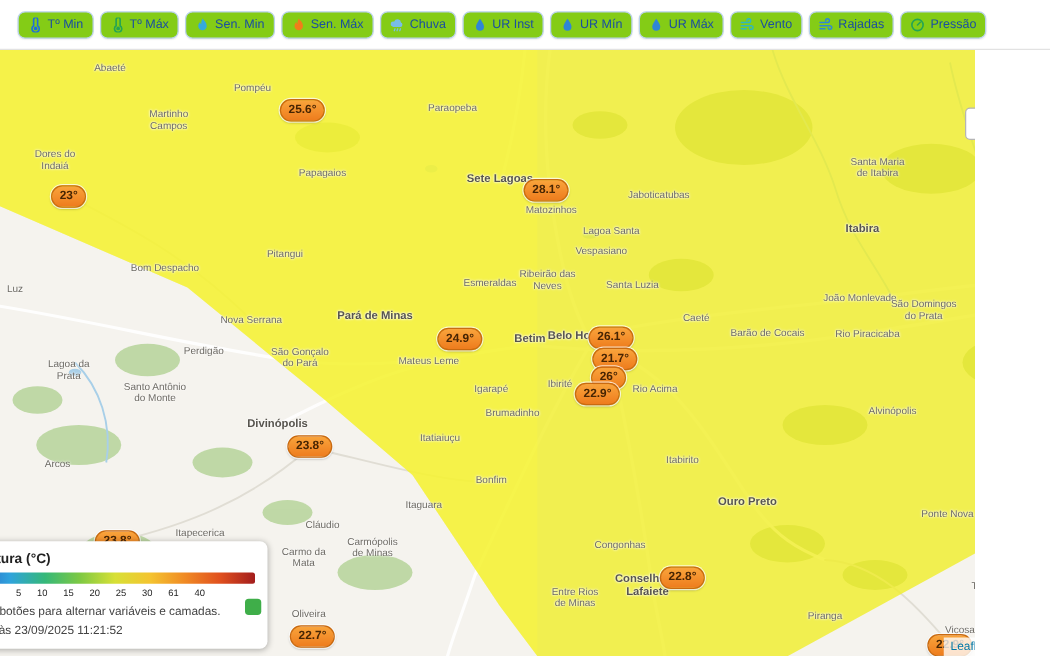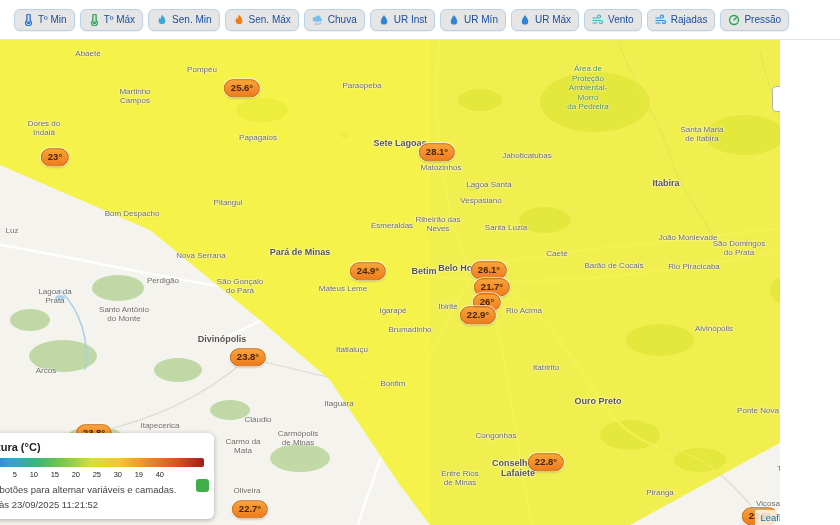--- a/index.html
+++ b/index.html
@@ -8,21 +8,21 @@
 
   
   .toolbar {
     position: absolute; top: 0; left: 0; width: 840px; height: 40px;
     background: #fff; border-bottom: 1px solid #e2e2e2; z-index: 20;
     display: flex; align-items: center; padding-left: 14px;
     white-space: nowrap; overflow: hidden;
   }
   .tb-btn {
     display: inline-flex; align-items: center; gap: 4px; flex: 0 0 auto;
-    background: #e5e5e5; border: 1px solid #b9d2ea; border-radius: 6px;
+    background: #84cc16; border: 1px solid #b9d2ea; border-radius: 6px;
     padding: 4px 7px; margin-right: 5px; font-size: 10px; color: #1a4fa0;
     font-family: "Liberation Sans", sans-serif; cursor: pointer;
     box-shadow: 0 1px 1px rgba(0,0,0,0.06);
   }
   .tb-icon { display: inline-flex; width: 12px; height: 12px; }
 
   
   .map { position: absolute; top: 40px; left: 0; width: 780px; height: 485px; overflow: hidden; background: #f5f3ee; }
   .terrain { position: absolute; top: 0; left: 0; z-index: 1; }
   .overlay-yellow {
@@ -250,21 +250,21 @@
 Indaiá</span>
         <span class="map-label" style="left: 441px; top: 128px;">Matozinhos</span>
         <span class="map-label" style="left: 527px; top: 116px;">Jaboticatubas</span>
         <span class="map-label" style="left: 489px; top: 145px;">Lagoa Santa</span>
         <span class="map-label" style="left: 228px; top: 163px;">Pitangui</span>
         <span class="map-label" style="left: 481px; top: 161px;">Vespasiano</span>
         <span class="map-label" style="left: 392px; top: 186px;">Esmeraldas</span>
         <span class="map-label" style="left: 438px; top: 184px;">Ribeirão das
 Neves</span>
         <span class="map-label" style="left: 506px; top: 188px;">Santa Luzia</span>
-        <span class="map-label big" style="left: 666px; top: 143px;">Itabira</span>
+        <span class="map-label big" style="left: 690px; top: 143px;">Itabira</span>
         <span class="map-label" style="left: 702px; top: 94px;">Santa Maria
 de Itabira</span>
         <span class="map-label" style="left: 821px; top: 134px;">Timóteo</span>
         <span class="map-label" style="left: 12px; top: 191px;">Luz</span>
         <span class="map-label" style="left: 132px; top: 174px;">Bom Despacho</span>
         <span class="map-label" style="left: 201px; top: 216px;">Nova Serrana</span>
         <span class="map-label big" style="left: 300px; top: 212px;">Pará de Minas</span>
         <span class="map-label" style="left: 557px; top: 214px;">Caeté</span>
         <span class="map-label" style="left: 688px; top: 198px;">João Monlevade</span>
         <span class="map-label" style="left: 739px; top: 208px;">São Domingos
@@ -303,25 +303,20 @@
 de Minas</span>
         <span class="map-label" style="left: 496px; top: 396px;">Congonhas</span>
         <span class="map-label big" style="left: 518px; top: 428px;">Conselheiro
 Lafaiete</span>
         <span class="map-label" style="left: 444px; top: 438px; margin-left: 16px;">Entre Rios
 de Minas</span>
         <span class="map-label" style="left: 655px; top: 453px; padding-left: 10px;">Piranga</span>
         <span class="map-label" style="left: 793px; top: 429px;">Teixeiras</span>
         <span class="map-label" style="left: 768px; top: 464px;">Viçosa</span>
         <span class="map-label" style="left: 247px; top: 451px;">Oliveira</span>
-        <span class="map-label area" style="left: 588px; top: 48px;">Área de
-Proteção
-Ambiental-
-Morro
-da Pedreira</span>
       </div>
 
     <div class="markers-layer" id="markers">
         <div class="marker" style="left: 222px; top: 48px; margin-left: 20px;">25.6°</div>
         <div class="marker" style="left: 437px; top: 112px;">28.1°</div>
         <div class="marker" style="left: 55px; top: 117px;">23°</div>
         <div class="marker" style="left: 368px; top: 231px;">24.9°</div>
         <div class="marker" style="left: 489px; top: 230px;">26.1°</div>
         <div class="marker" style="left: 492px; top: 247px;">21.7°</div>
         <div class="marker" style="left: 487px; top: 262px;">26°</div>
@@ -338,21 +333,21 @@
       <div class="legend-title">Temperatura (°C)</div>
       <div class="legend-bar" id="legend-bar" style="background: linear-gradient(90deg, rgb(48, 48, 156), rgb(43, 98, 201), rgb(47, 163, 220), rgb(53, 184, 121), rgb(126, 201, 67), rgb(215, 224, 54), rgb(244, 196, 48), rgb(240, 138, 36), rgb(224, 80, 30), rgb(163, 29, 29));"></div>
       <div class="legend-ticks" id="legend-ticks">
           <span>0</span>
           <span>5</span>
           <span>10</span>
           <span>15</span>
           <span>20</span>
           <span>25</span>
           <span>30</span>
-          <span>19</span>
+          <span>61</span>
           <span>40</span>
         </div>
       <div class="legend-help">Clique nos botões para alternar variáveis e camadas.</div>
       <div class="legend-updated">Atualizado às 23/09/2025 11:21:52</div>
       <div class="legend-badge"></div>
     </div>
 
     <div class="zoom-control">+</div>
 
     <div class="attribution">

